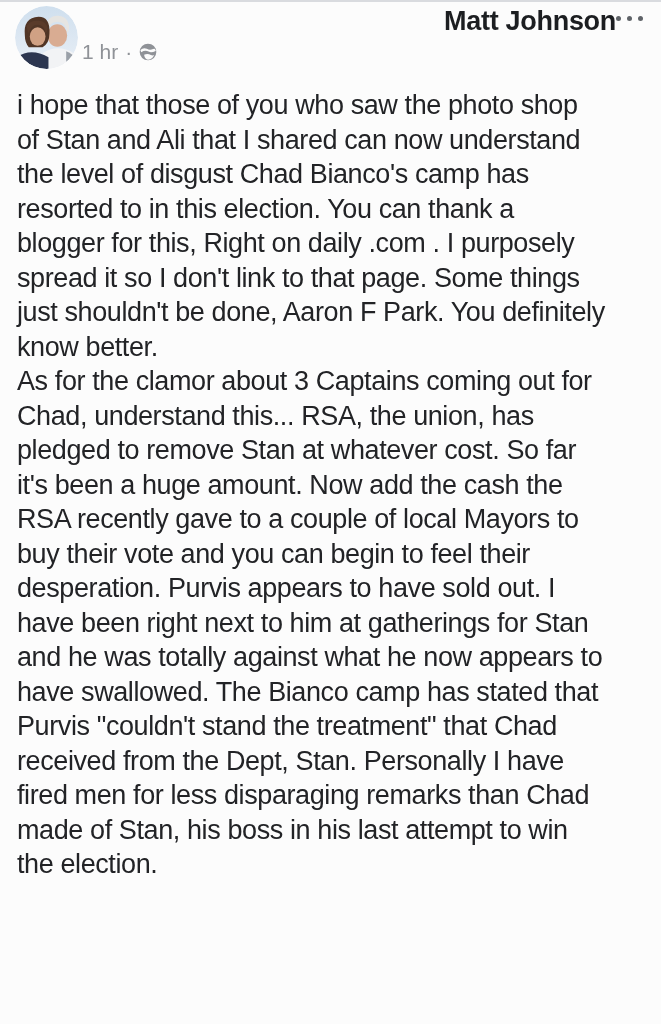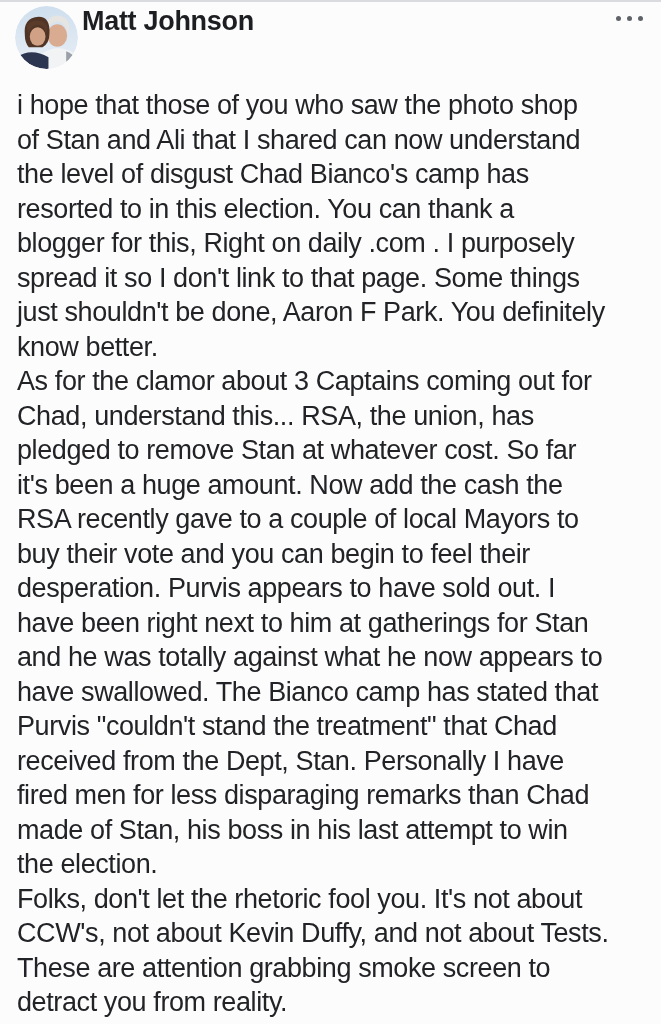--- a/index.html
+++ b/index.html
@@ -31,20 +31,21 @@
     border-radius: 50%;
     overflow: hidden;
     flex: 0 0 auto;
     cursor: pointer;
   }
   .avatar svg { display: block; }
   .header-text {
     margin-left: 4px;
     flex: 1 1 auto;
     min-width: 0;
+    text-align: right;
   }
   .author {
     font-size: 27px;
     font-weight: bold;
     line-height: 31px;
     letter-spacing: -0.3px;
     color: #1c1e21;
     cursor: pointer;
   }
   .meta {
@@ -112,20 +113,31 @@
           <path d="M10 30 Q8 12 24 11 Q36 11 35 28 Q35 38 28 42 L14 42 Q10 37 10 30 Z" fill="#503526"></path>
           <ellipse cx="23" cy="31" rx="8" ry="9.5" fill="#d0a184"></ellipse>
           <path d="M12 20 Q16 14 24 15 Q31 15 33 22 Q33 26 31 28 Q30 19 23 19 Q16 19 14 28 Q12 24 12 20 Z" fill="#5a3b2a"></path>
           <path d="M2 52 Q16 42 34 52 L34 64 L2 64 Z" fill="#2c3650"></path>
         </g>
       </svg>
     </div>
 
     <div class="header-text">
       <div class="author">Matt Johnson</div>
+      <div class="meta">
+        <span>1 hr</span>
+        <span class="sep">·</span>
+        <span class="globe">
+          <svg width="18" height="18" viewBox="0 0 16 16">
+            <circle cx="8" cy="8" r="7.4" fill="#8f9297"></circle>
+            <path d="M1.2 6.2 Q4 3.6 7 5.2 Q9.5 6.6 12.5 5.4 Q14.2 4.7 14.8 6.4 L14.8 7 Q11 9 8.5 7.6 Q5.5 6 2 8.2 Z" fill="#fcfcfc"></path>
+            <path d="M4.5 10.5 Q7.5 9.2 10.5 10.6 Q12.5 11.5 13.5 10.4 Q12 14.6 8 14.8 Q5.2 14.6 4.5 10.5 Z" fill="#fcfcfc"></path>
+          </svg>
+        </span>
+      </div>
     </div>
 
     <div class="menu">
       <span class="dot"></span>
       <span class="dot"></span>
       <span class="dot"></span>
     </div>
   </div>
 
   <div class="post-body">
@@ -145,18 +157,14 @@
 buy their vote and you can begin to feel their
 desperation. Purvis appears to have sold out. I
 have been right next to him at gatherings for Stan
 and he was totally against what he now appears to
 have swallowed. The Bianco camp has stated that
 Purvis "couldn't stand the treatment" that Chad
 received from the Dept, Stan. Personally I have
 fired men for less disparaging remarks than Chad
 made of Stan, his boss in his last attempt to win
 the election.</p>
-    <p>Folks, don't let the rhetoric fool you. It's not about
-CCW's, not about Kevin Duffy, and not about Tests.
-These are attention grabbing smoke screen to
-detract you from reality.</p>
   </div>
 </div>
 
 </body></html>

